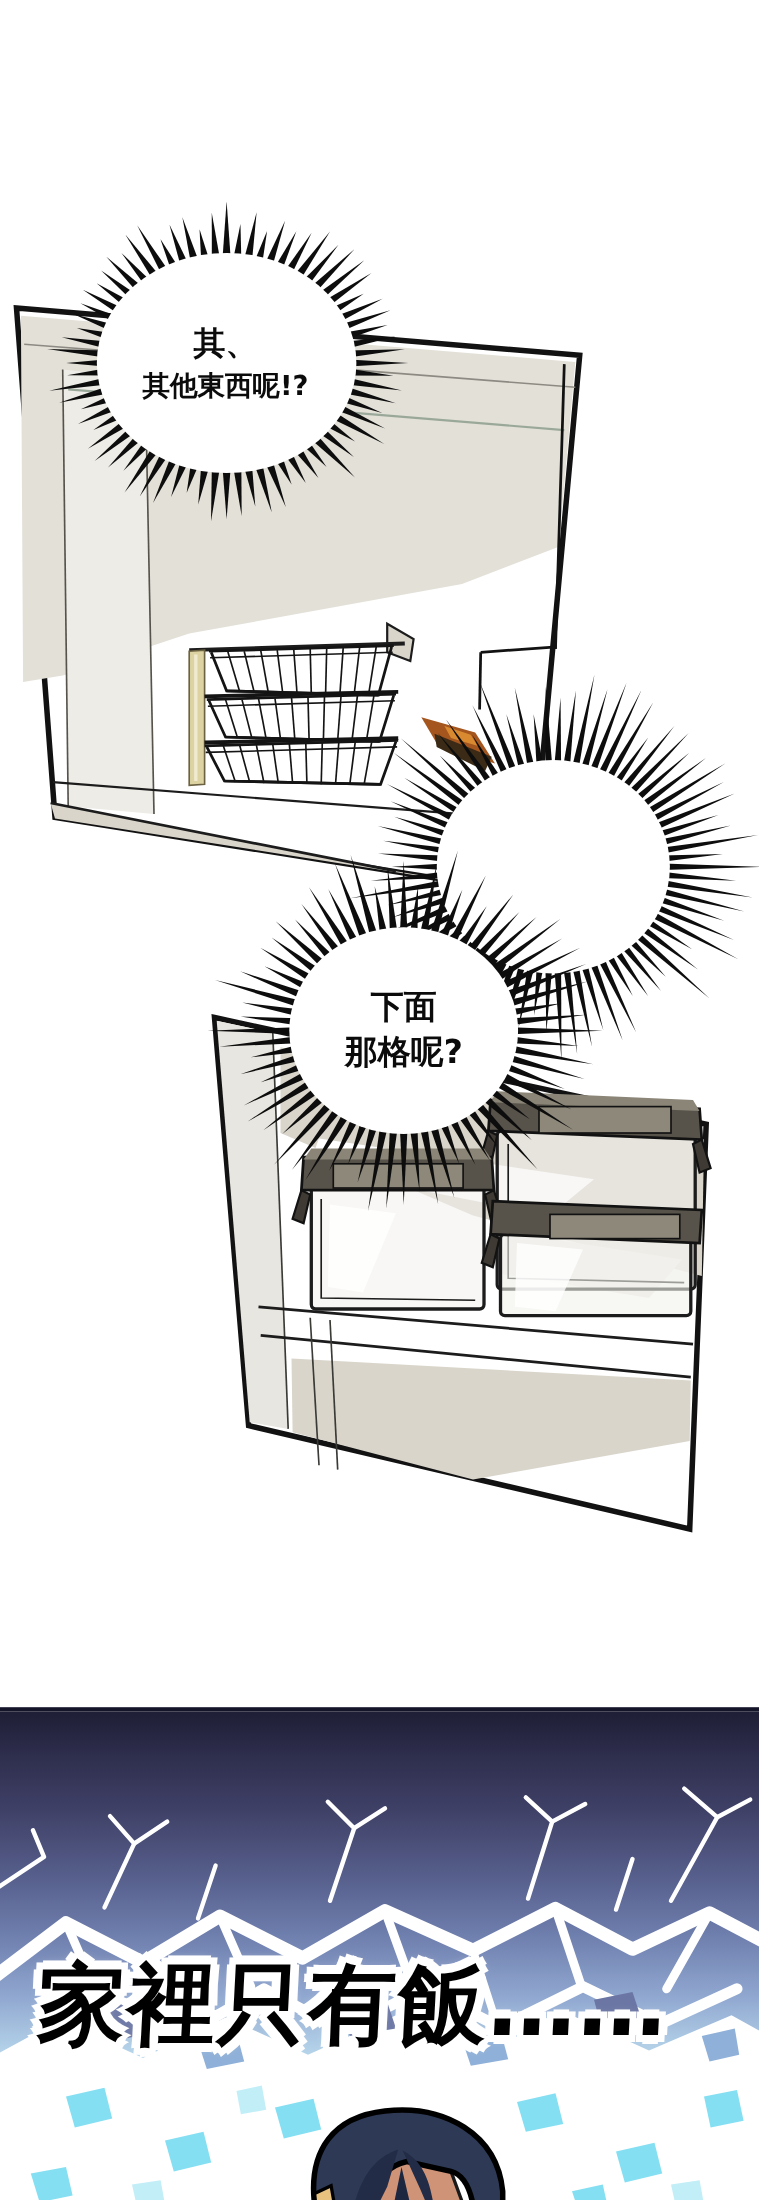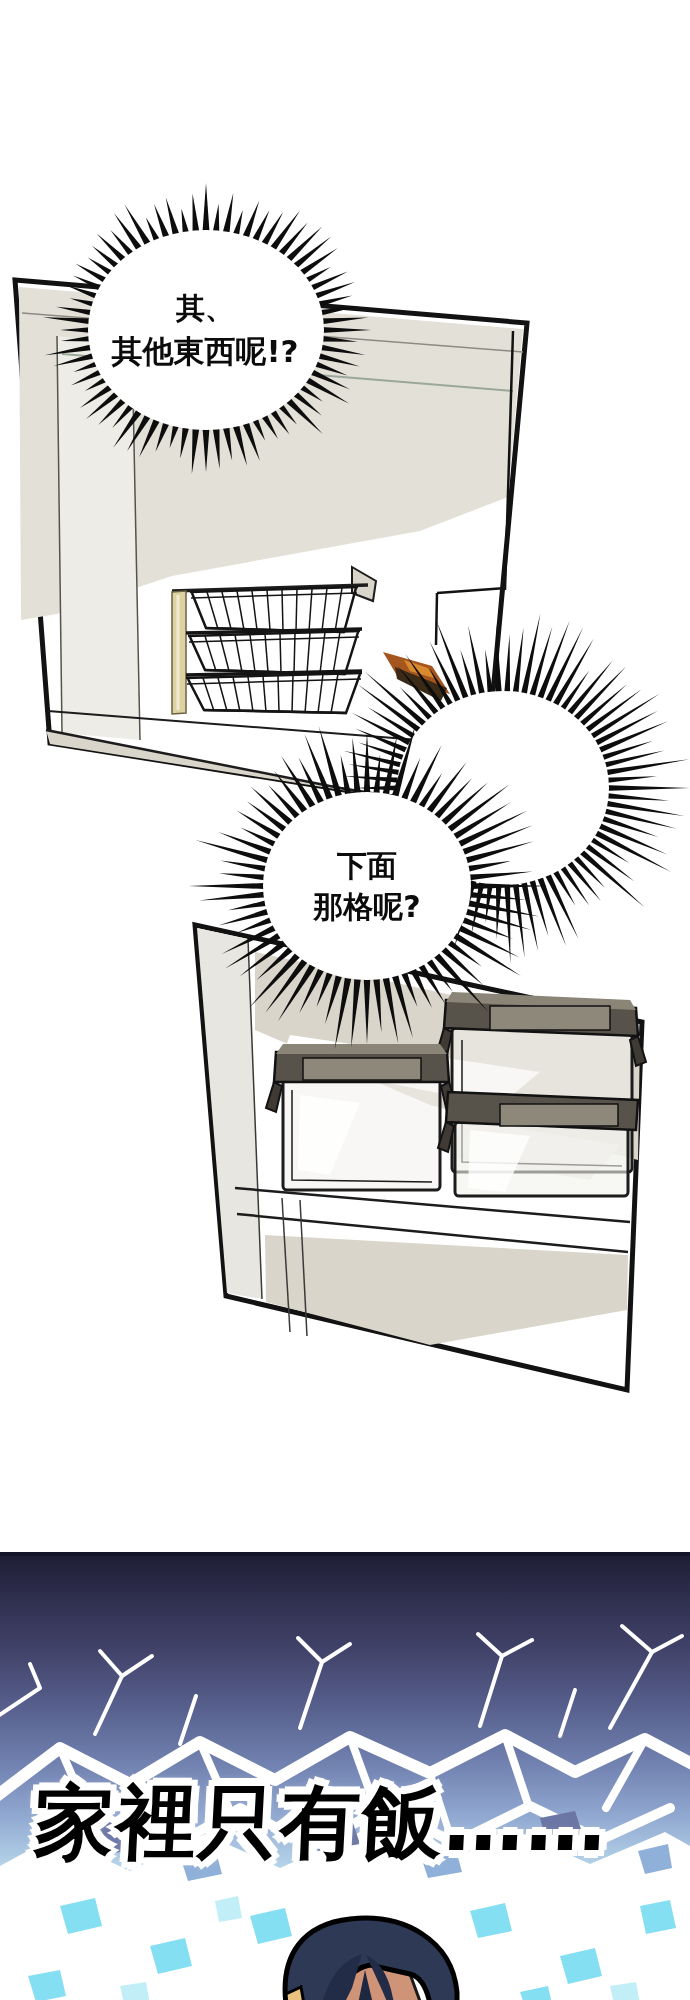--- a/index.html
+++ b/index.html
@@ -5,21 +5,21 @@
   html,body{margin:0;padding:0;background:#fff;}
   .page{position:relative;width:690px;height:2000px;background:#fff;overflow:hidden;
         font-family:"DejaVu Sans","Liberation Sans",sans-serif;}
   .art{position:absolute;left:0;top:0;}
   .burst{position:absolute;pointer-events:none;}
   .burst svg{position:absolute;left:0;top:0;}
   .burst-text{position:absolute;left:50%;top:50%;transform:translate(-50%,-50%);
       text-align:center;color:#0b0b0b;font-weight:700;white-space:nowrap;z-index:3;}
   .bt-line{display:block;}
   #burst1 .bt-l1{font-size:29px;line-height:1.45;}
-  #burst1 .bt-l2{font-size:31px;line-height:1.45;}
+  #burst1 .bt-l2{font-size:25px;line-height:1.45;}
   #burst2 .bt-l1{font-size:32px;line-height:1.3;}
   #burst3 .bt-l1,#burst3 .bt-l2{font-size:30px;line-height:1.38;}
   .bottom-panel{position:absolute;left:0;top:1552px;width:690px;height:448px;
       border-top:4px solid #15152a;box-sizing:border-box;
       background:linear-gradient(180deg,#1e1e36 0%,#2e2e4d 9%,#3f4066 20%,
         #555d8a 33%,#6f7fae 46%,#8fa6cf 58%,#b5d4ea 70%,#d9f0f8 80%,#ffffff 90%);}
   .crack-svg{position:absolute;left:0;top:0;}
   .caption{position:absolute;left:34px;top:214px;font-size:80px;font-weight:900;
       letter-spacing:2px;color:#000;transform:skewX(-3deg);white-space:nowrap;z-index:4;
       text-shadow:-6px -6px 0 #fff,6px -6px 0 #fff,-6px 6px 0 #fff,6px 6px 0 #fff,
@@ -245,21 +245,21 @@
           <polygon points="281.4,143.6 283.8,148.9 355.9,115.3"></polygon>
           <polygon points="284.5,150.4 286.5,155.9 341.1,134.8"></polygon>
           <polygon points="286.9,157.4 288.4,163.0 352.4,144.4"></polygon>
           <polygon points="288.8,164.6 289.8,170.2 377.2,153.2"></polygon>
           <polygon points="290.0,171.8 290.5,177.5 345.1,170.3"></polygon>
         </g>
         <ellipse cx="191" cy="182" rx="106" ry="97" fill="#ffffff"></ellipse>
       </svg>
   </div>
 
-  <div class="burst" id="burst3" style="left:185px;top:714px;width:364px;height:344px">
+  <div class="burst" id="burst3" style="left:185px;top:765px;width:364px;height:344px">
       <svg width="364" height="344" viewBox="0 0 364 344">
         <g fill="#0d0d0d">
           <polygon points="279.7,168.8 279.7,175.2 362.9,172.0"></polygon>
           <polygon points="279.6,177.0 279.0,183.3 341.0,185.8"></polygon>
           <polygon points="278.7,185.1 277.4,191.4 354.3,202.4"></polygon>
           <polygon points="276.9,193.1 275.0,199.2 346.4,216.0"></polygon>
           <polygon points="274.4,200.9 271.8,206.9 328.4,225.1"></polygon>
           <polygon points="271.0,208.5 267.9,214.2 334.7,243.6"></polygon>
           <polygon points="266.9,215.8 263.2,221.2 335.9,262.0"></polygon>
           <polygon points="262.1,222.7 257.8,227.8 296.7,252.6"></polygon>

